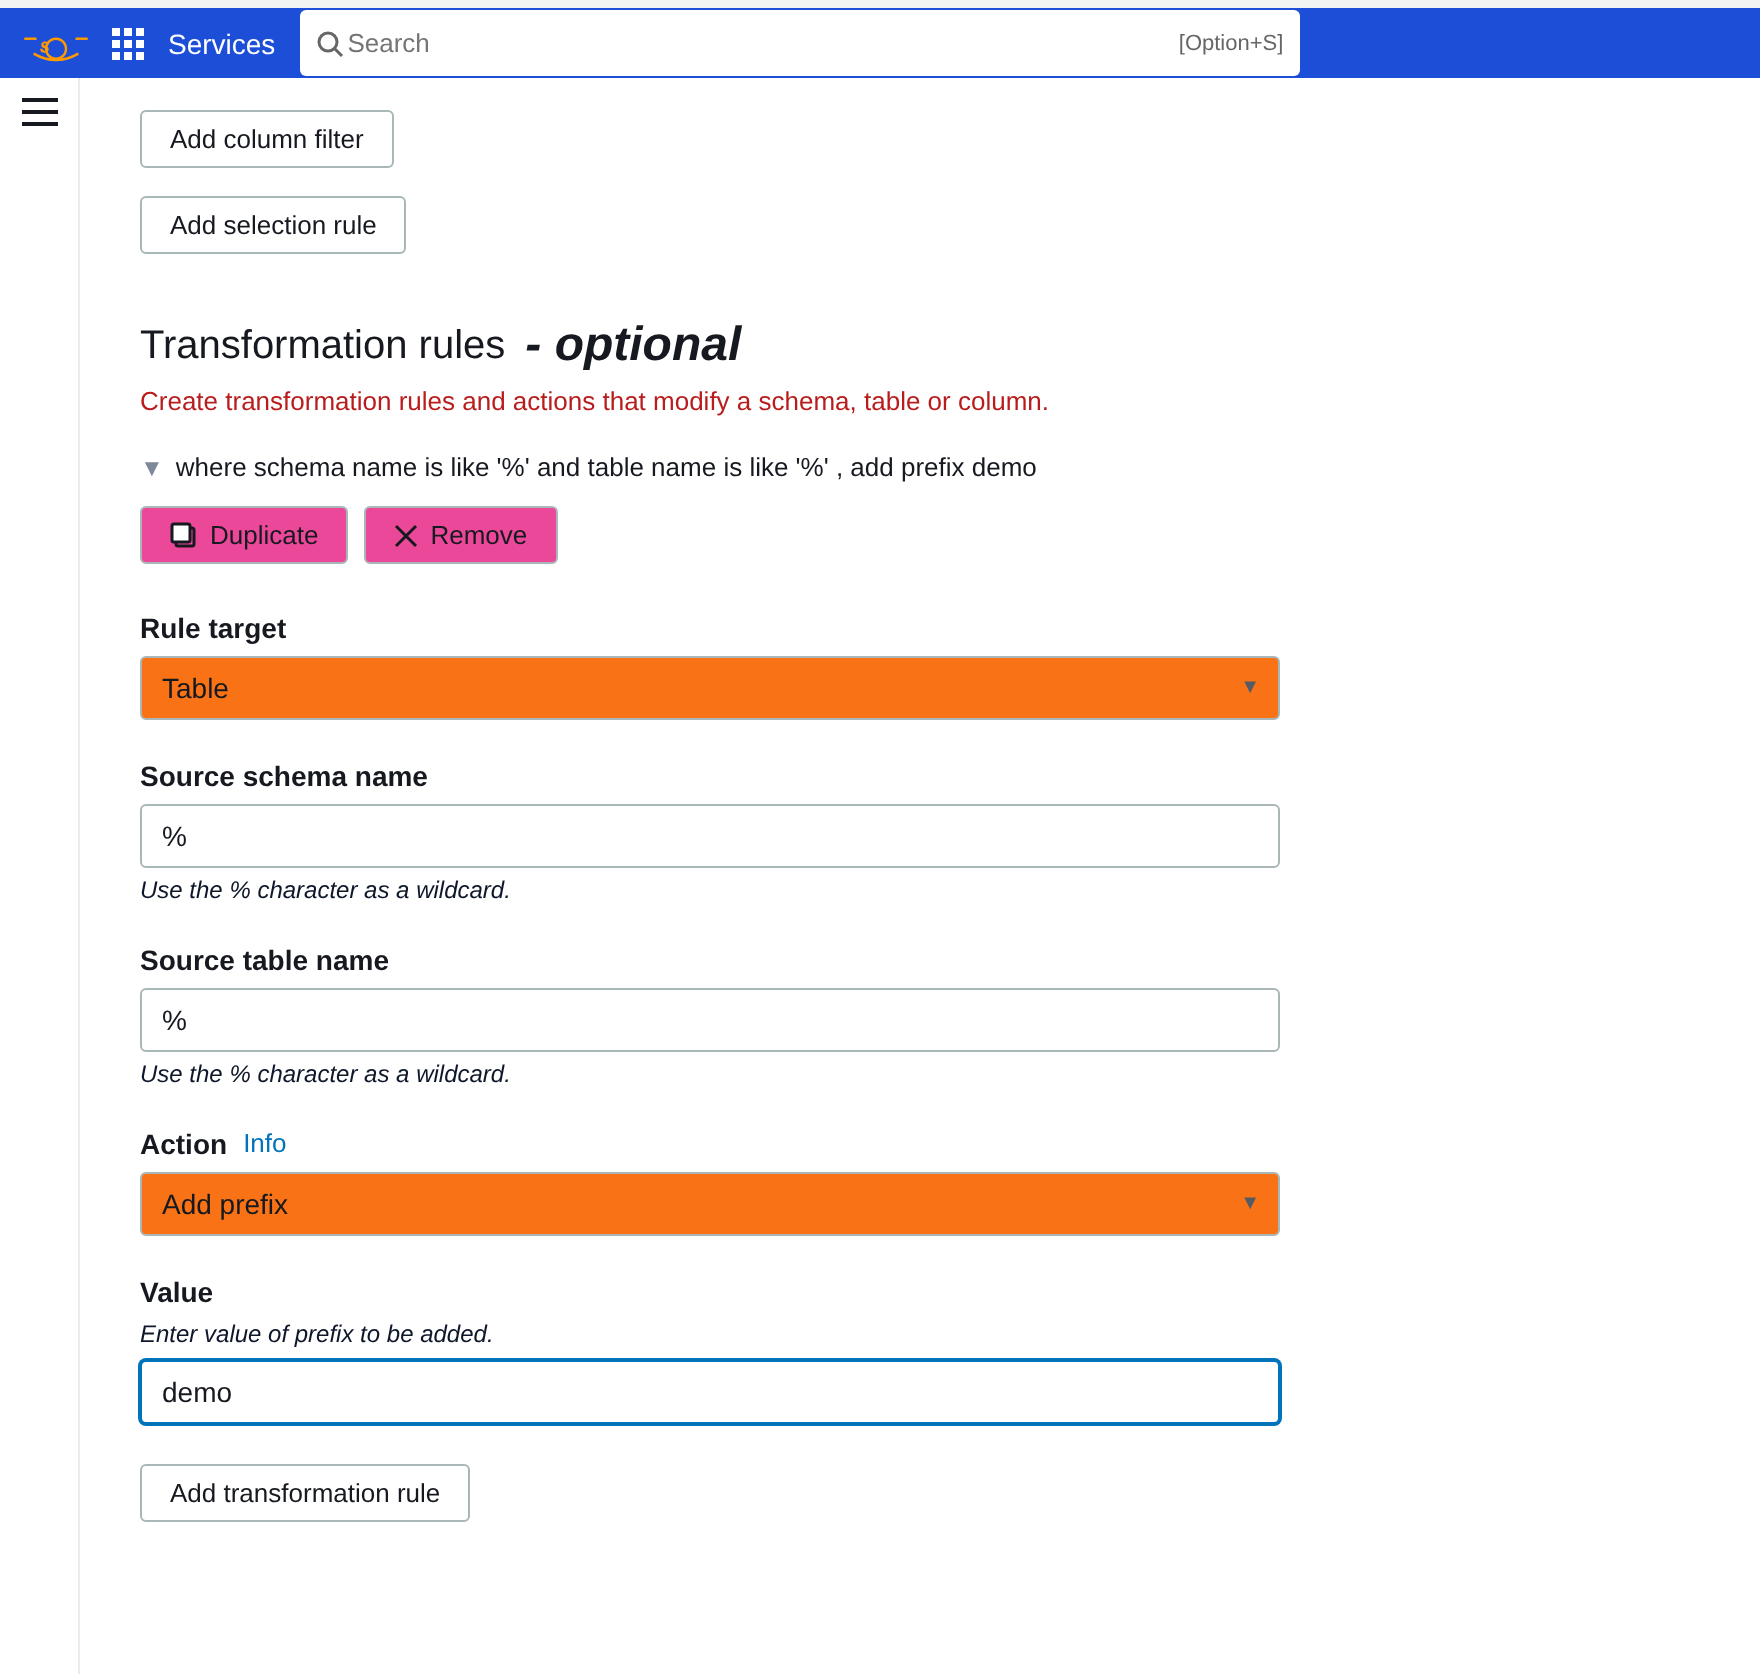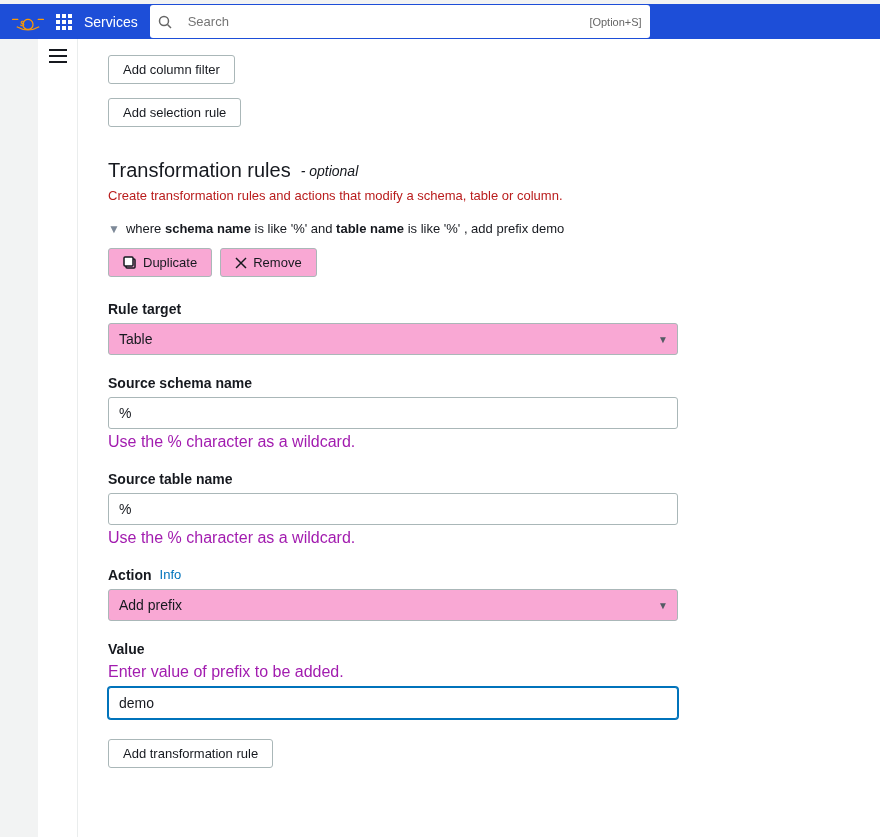--- a/index.html
+++ b/index.html
@@ -38,41 +38,40 @@
     }
     .nav-search {
       display: flex;
       align-items: center;
       background: #fff;
       border-radius: 3px;
       padding: 2px 8px;
       flex: 1;
       max-width: 500px;
       height: 33px;
-      gap: 16px;
+      gap: 2px;
       justify-content: space-between;
     }
     .nav-search input {
       border: none;
       outline: none;
       font-size: 13px;
       flex: 1;
       background: transparent;
     }
     .nav-search-shortcut {
       color: #666;
       font-size: 11px;
     }
 
     
     .layout {
       display: flex;
       margin-top: 35px;
       min-height: calc(100vh - 35px);
-      margin-left: 38px;
     }
     .sidebar {
       width: 40px;
       background: #fff;
       border-right: 1px solid #eaeded;
       display: flex;
       flex-direction: column;
       align-items: center;
       padding-top: 12px;
     }
@@ -93,21 +92,21 @@
     
     .btn {
       display: inline-flex;
       align-items: center;
       gap: 6px;
       padding: 6px 14px;
       border-radius: 3px;
       font-size: 13px;
       cursor: pointer;
       border: 1px solid #aab7b8;
-      background: #f9a8d4;
+      background: #ec4899;
       color: #16191f;
     }
     .btn-primary {
       background: #fff;
       border: 1px solid #aab7b8;
       color: #16191f;
     }
 
     
     .add-column-filter-btn {
@@ -123,22 +122,22 @@
     .section-title {
       font-size: 20px;
       font-weight: 400;
       margin-bottom: 6px;
       display: flex;
       align-items: center;
       gap: 10px;
     }
     .section-title .optional {
       font-style: italic;
-      font-weight: 400;
-      font-size: 14px;
+      font-weight: 700;
+      font-size: 24px;
       color: #16191f;
     }
     .section-subtitle {
       font-size: 13px;
       color: #b91c1c;
       margin-bottom: 18px;
     }
 
     
     .rule-row {
@@ -147,21 +146,21 @@
       gap: 6px;
       margin-bottom: 12px;
       font-size: 13px;
       color: #16191f;
     }
     .rule-arrow {
       color: #7d8998;
       font-size: 12px;
     }
     .rule-text strong {
-      font-weight: 700;
+      font-weight: 400;
     }
 
     
     .rule-actions {
       display: flex;
       gap: 8px;
       margin-bottom: 24px;
     }
 
     
@@ -169,33 +168,34 @@
       margin-bottom: 20px;
     }
     .form-label {
       display: block;
       font-size: 14px;
       font-weight: 600;
       margin-bottom: 6px;
       color: #16191f;
     }
     .form-hint {
-      font-size: 16px;
-      color: #a21caf;
+      font-size: 12px;
+      color: #0f172a;
       margin-top: 4px;
+      font-style: italic;
     }
     .form-select {
       width: 100%;
       max-width: 570px;
       padding: 7px 30px 7px 10px;
       border: 1px solid #aab7b8;
       border-radius: 3px;
       font-size: 14px;
       appearance: none;
-      background: #f9a8d4;
+      background: #f97316;
       color: #16191f;
       cursor: pointer;
       background-image: none;
       position: relative;
     }
     .select-wrapper {
       position: relative;
       max-width: 570px;
     }
     .select-wrapper::after {

